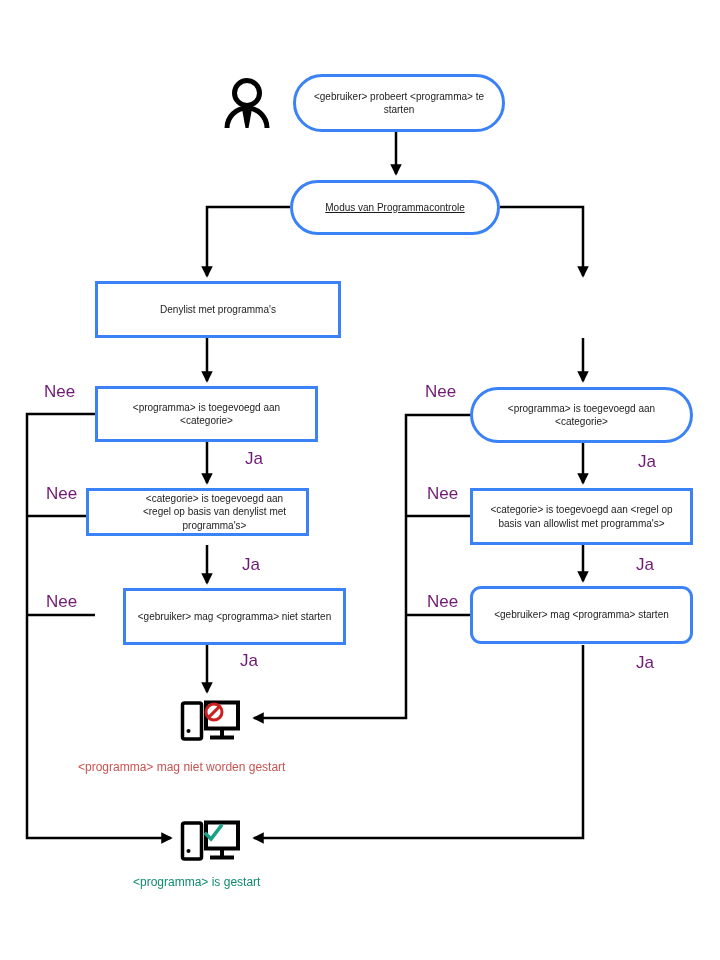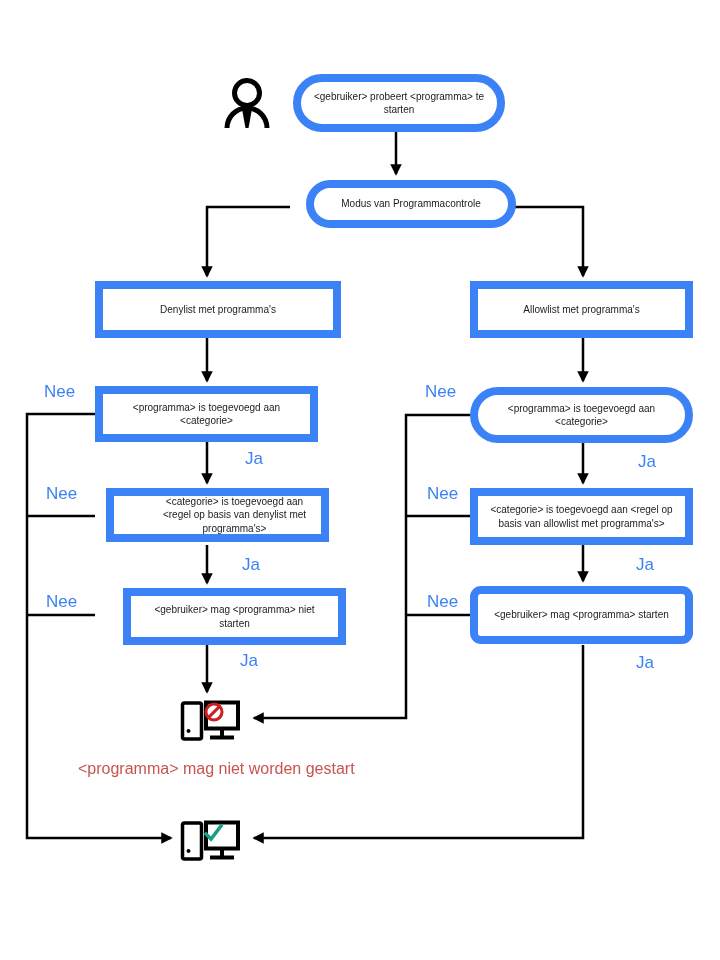--- a/index.html
+++ b/index.html
@@ -2,30 +2,30 @@
 <html><head>
 <meta charset="utf-8">
 <style>
   html,body{margin:0;padding:0;background:#ffffff;}
   .canvas{
     position:relative;width:720px;height:960px;background:#ffffff;overflow:hidden;
     font-family:"Liberation Sans", sans-serif;
   }
   .layer{position:absolute;left:0;top:0;width:720px;height:960px;}
   .node{
-    position:absolute;box-sizing:border-box;border:8px solid #3b82f6;background:#fff;
+    position:absolute;box-sizing:border-box;border:3px solid #3b82f6;background:#fff;
     display:flex;align-items:center;justify-content:center;text-align:center;
     font-size:10px;line-height:1.35;color:#1b1b1b;padding:2px 10px;z-index:2;
   }
   .stadium{border-radius:29px;}
   .branch-label{
-    position:absolute;font-size:17px;color:#3b82f6;z-index:3;white-space:nowrap;
+    position:absolute;font-size:17px;color:#701a75;z-index:3;white-space:nowrap;
   }
   .result-text{
-    position:absolute;font-size:16px;z-index:3;white-space:nowrap;
+    position:absolute;font-size:12px;z-index:3;white-space:nowrap;
   }
 </style>
 </head>
 <body>
 
 <div class="canvas">
 
   <svg class="layer" width="720" height="960" viewBox="0 0 720 960" xmlns="http://www.w3.org/2000/svg">
     <defs>
       <marker id="ah" viewBox="0 0 10 10" refX="8.5" refY="5" markerWidth="4.6" markerHeight="4.6" orient="auto">
@@ -76,29 +76,28 @@
       <circle cx="188.5" cy="851" r="2" fill="#000"></circle>
       <rect x="206" y="822.5" width="32" height="26" fill="#fff" stroke="#000" stroke-width="4"></rect>
       <path d="M222,848.5 V856" stroke="#000" stroke-width="4" fill="none"></path>
       <path d="M210,857.5 H234" stroke="#000" stroke-width="4" fill="none"></path>
       <polyline points="206,834 211,839 221,826" fill="none" stroke-width="3.5" stroke-linecap="square" stroke="#17a086"></polyline>
     </g>
   </svg>
 
   <div class="node stadium" style="left:293px;top:74px;width:212px;height:58px;">&lt;gebruiker&gt; probeert &lt;programma&gt; te starten</div>
 
-  <div class="node stadium" style="left:306px;top:180px;width:210px;height:48px;border-radius:28px;">Modus van Programmacontrole</div>
+  <div class="node stadium" style="left:290px;top:180px;width:210px;height:55px;border-radius:28px;text-decoration:underline;">Modus van Programmacontrole</div>
 
   <div class="node" style="left:95px;top:281px;width:246px;height:57px;text-align:center;">Denylist met programma's</div>
 
-  <div class="node" style="left:470px;top:281px;width:223px;height:57px;">Allowlist met programma's</div>
 
   <div class="node" style="left:95px;top:386px;width:223px;height:56px;">&lt;programma&gt; is toegevoegd aan &lt;categorie&gt;</div>
 
-  <div class="node" style="left:106px;top:488px;width:223px;height:54px;padding-left:44px;">&lt;categorie&gt; is toegevoegd aan &lt;regel op basis van denylist met programma's&gt;</div>
+  <div class="node" style="left:86px;top:488px;width:223px;height:48px;padding-left:44px;">&lt;categorie&gt; is toegevoegd aan &lt;regel op basis van denylist met programma's&gt;</div>
 
   <div class="node" style="left:95px;top:588px;width:223px;height:57px;margin-left:28px;">&lt;gebruiker&gt; mag &lt;programma&gt; niet starten</div>
 
   <div class="node stadium" style="left:470px;top:387px;width:223px;height:56px;border-radius:28px;">&lt;programma&gt; is toegevoegd aan &lt;categorie&gt;</div>
 
   <div class="node" style="left:470px;top:488px;width:223px;height:57px;">&lt;categorie&gt; is toegevoegd aan &lt;regel op basis van allowlist met programma's&gt;</div>
 
   <div class="node" style="left:470px;top:586px;width:223px;height:58px;border-radius:11px;">&lt;gebruiker&gt; mag &lt;programma&gt; starten</div>
 
   <span class="branch-label" style="left:44px;top:382px;">Nee</span>
@@ -110,14 +109,15 @@
 
   <span class="branch-label" style="left:245px;top:449px;">Ja</span>
   <span class="branch-label" style="left:242px;top:555px;">Ja</span>
   <span class="branch-label" style="left:240px;top:651px;">Ja</span>
   <span class="branch-label" style="left:638px;top:452px;">Ja</span>
   <span class="branch-label" style="left:636px;top:555px;">Ja</span>
   <span class="branch-label" style="left:636px;top:653px;">Ja</span>
 
   <div class="result-text" style="left: 78px; top: 760px; color: rgb(199, 84, 80);">&lt;programma&gt; mag niet worden gestart</div>
 
+  <div class="result-text" style="left: 133px; top: 875px; color: rgb(15, 138, 112);">&lt;programma&gt; is gestart</div>
 
 </div>
 
 </body></html>

